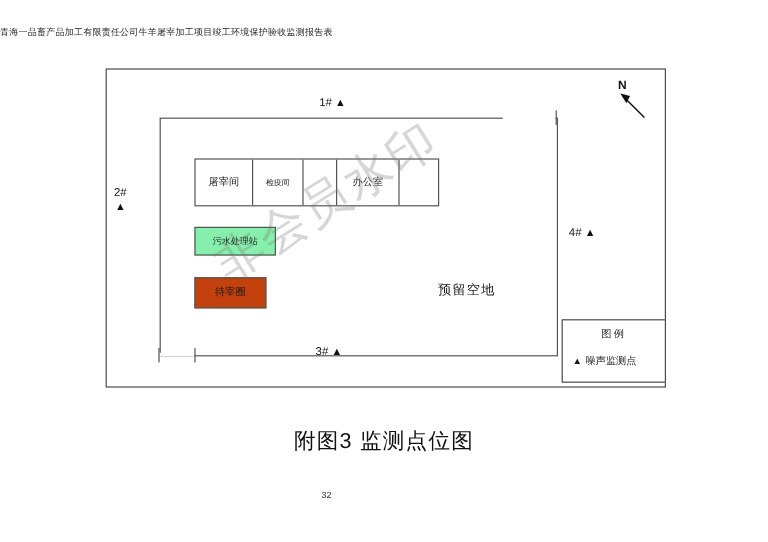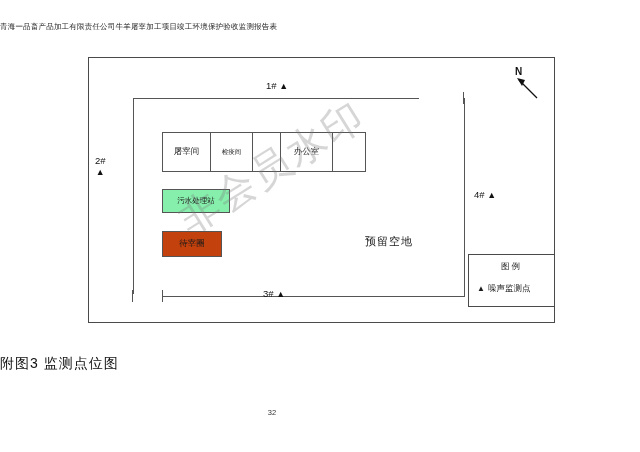--- a/index.html
+++ b/index.html
@@ -192,21 +192,21 @@
     top: 0;
     font-size: 10px;
     font-weight: bold;
     color: #111;
   }
 
   
   .legend {
     position: absolute;
     left: 379px;
-    top: 196px;
+    top: 208px;
     width: 85px;
     height: 51px;
     border: 1px solid #4a4a4a;
     background: #ffffff;
   }
   .legend-title {
     position: absolute;
     left: 0;
     top: 6px;
     width: 85px;
@@ -222,22 +222,22 @@
     white-space: nowrap;
   }
   .legend-item .tri { font-size: 8px; margin-right: 3px; }
 
   
   .caption {
     position: absolute;
     top: 355px;
     left: 0;
     width: 640px;
-    text-align: left;
-    font-size: 14px;
+    text-align: center;
+    font-size: 18px;
     letter-spacing: 1px;
     color: #111;
   }
 
   
   .page-number {
     position: absolute;
     top: 408px;
     left: 0;
     width: 544px;

